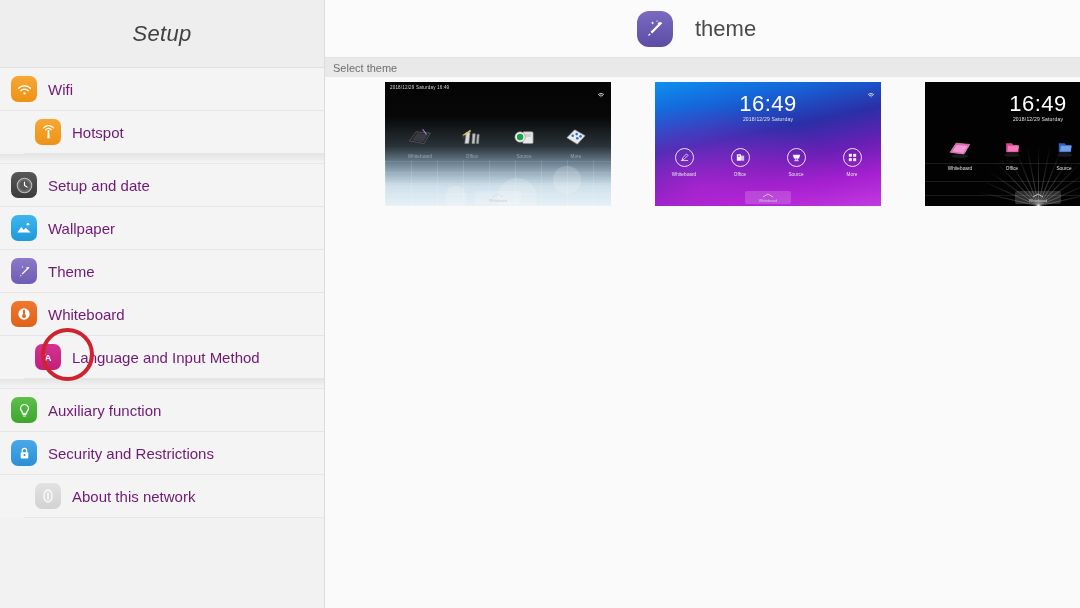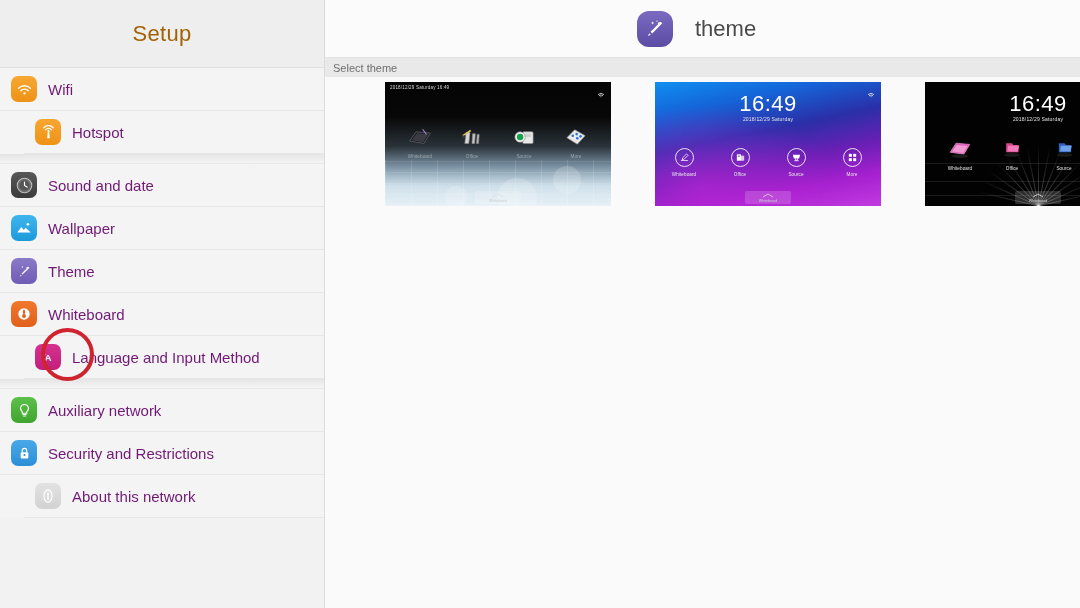--- a/index.html
+++ b/index.html
@@ -22,21 +22,21 @@
     display:flex; flex-direction:column;
     flex:0 0 325px;
   }
   #sidebar-header {
     height:68px;
     display:flex; align-items:center; justify-content:center;
     background:#eeeeee;
     border-bottom:1px solid #e0e0e0;
   }
   #sidebar-header .title {
-    font-size:22px; color:#a16207; font-weight:400; letter-spacing:0.3px;
+    font-size:22px; color:#404040; font-weight:400; letter-spacing:0.3px;font-style:italic;
   }
   .nav-group { background:#f4f4f4; }
   .group-sep {
     height:10px;
     background:linear-gradient(180deg,#e4e4e4 0%, #ececec 45%, #f4f4f4 100%);
     border-bottom:1px solid #e8e8e8;
   }
   .nav-item {
     height:43px;
     display:flex; align-items:center;
@@ -239,21 +239,21 @@
         <div class="group-sep"></div>
         <div class="nav-group">
           <div class="nav-item">
             <span class="ic ic-dark">
               <svg width="19" height="19" viewBox="0 0 24 24">
                 <circle cx="12" cy="12" r="9.2" fill="#6d6d6d" stroke="#bdbdbd" stroke-width="1.3"></circle>
                 <circle cx="12" cy="12" r="6.4" fill="#555"></circle>
                 <path d="M12 7.6V12l3.2 2" stroke="#fff" stroke-width="1.5" fill="none" stroke-linecap="round"></path>
               </svg>
             </span>
-            <span class="lbl">Sound and date</span>
+            <span class="lbl">Setup and date</span>
           </div>
           <div class="nav-item">
             <span class="ic ic-blue">
               <svg width="18" height="18" viewBox="0 0 24 24">
                 <path d="M3 18l5.4-7.4 3.3 4.2 2.6-3.2L21 18z" fill="#fff"></path>
                 <circle cx="17.2" cy="7" r="1.8" fill="#fff"></circle>
               </svg>
             </span>
             <span class="lbl">Wallpaper</span>
           </div>
@@ -290,21 +290,21 @@
         </div>
         <div class="group-sep"></div>
         <div class="nav-group">
           <div class="nav-item">
             <span class="ic ic-green">
               <svg width="17" height="17" viewBox="0 0 24 24">
                 <path d="M12 3.4a5.6 5.6 0 00-3.2 10.2v2.2h6.4v-2.2A5.6 5.6 0 0012 3.4z" stroke="#fff" stroke-width="1.5" fill="none"></path>
                 <path d="M9.6 17.6h4.8M10.4 19.8h3.2" stroke="#fff" stroke-width="1.5" stroke-linecap="round"></path>
               </svg>
             </span>
-            <span class="lbl">Auxiliary network</span>
+            <span class="lbl">Auxiliary function</span>
           </div>
           <div class="nav-item">
             <span class="ic ic-blue2">
               <svg width="17" height="17" viewBox="0 0 24 24">
                 <rect x="6.6" y="10.4" width="10.8" height="8.6" rx="1.4" fill="#fff"></rect>
                 <path d="M8.8 10.4V8a3.2 3.2 0 016.4 0v2.4" stroke="#fff" stroke-width="1.6" fill="none"></path>
                 <circle cx="12" cy="14.2" r="1.5" fill="#2b8fd6"></circle>
               </svg>
             </span>
             <span class="lbl">Security and Restrictions</span>

